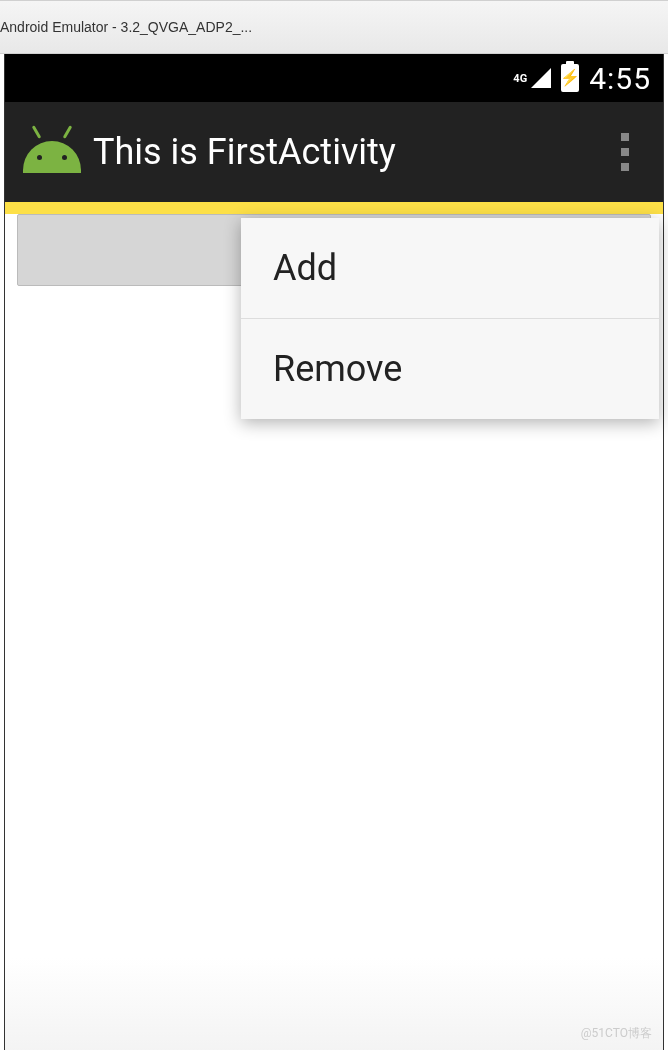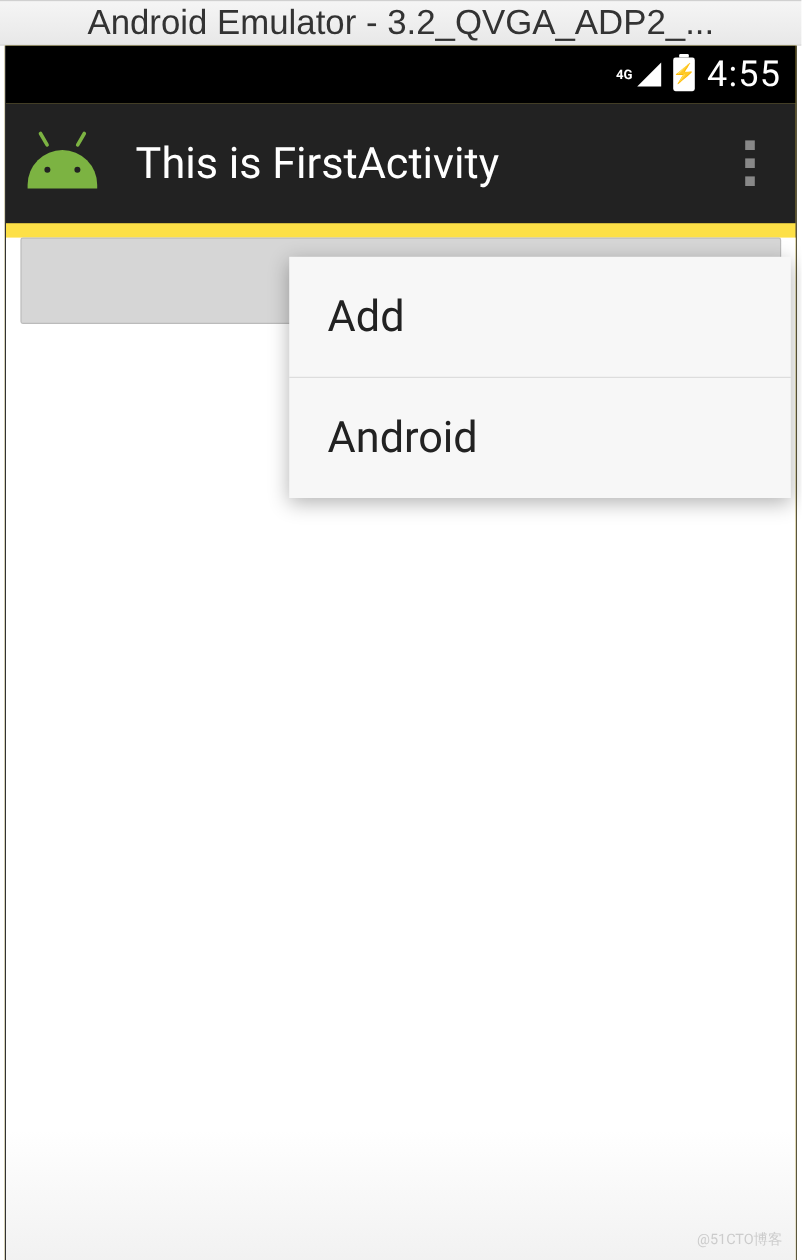--- a/index.html
+++ b/index.html
@@ -9,28 +9,27 @@
     }
     body {
       width: 668px;
       height: 1050px;
       font-family: Roboto, Arial, sans-serif;
       background: #fff;
       position: relative;
       overflow: hidden;
     }
     .window-titlebar {
-      height: 38px;
+      height: 54px;
       background: linear-gradient(to bottom, #f5f5f5, #e8e8e8);
       border-top: 1px solid #d0d0d0;
       border-bottom: 1px solid #d0d0d0;
       display: flex;
       align-items: center;
-      justify-content: center;
-      font-size: 29px;
+      font-size: 14px;
       color: #333;
       font-family: -apple-system, "Helvetica Neue", Arial, sans-serif;
     }
     .device-frame {
       position: relative;
       width: 660px;
       height: 1012px;
       margin: 0 4px;
       background: #fde047;
       border-left: 1px solid #333;
@@ -93,21 +92,21 @@
       color: #fff;
       font-weight: 400;
       letter-spacing: 1px;
     }
     .app-bar {
       height: 100px;
       background: #222;
       display: flex;
       align-items: center;
       padding: 0 18px;
-      gap: 32px;
+      gap: 12px;
       position: relative;
     }
     .android-icon {
       width: 58px;
       height: 42px;
       position: relative;
     }
     .android-head {
       width: 58px;
       height: 32px;
@@ -164,21 +163,21 @@
     }
     .grey-button {
       margin: 12px;
       height: 72px;
       background: #d6d6d6;
       border: 1px solid #bbb;
       border-radius: 2px;
     }
     .popup-menu {
       position: absolute;
-      top: 16px;
+      top: 4px;
       right: 4px;
       width: 418px;
       background: #f7f7f7;
       box-shadow: 0 4px 16px rgba(0,0,0,0.3);
       z-index: 10;
     }
     .popup-item {
       height: 100px;
       display: flex;
       align-items: center;
@@ -245,21 +244,21 @@
 
   <div class="content-area">
     <div class="grey-button"></div>
 
     <div class="popup-menu">
       <div class="popup-item">
         <span>Add</span>
       </div>
       <div class="popup-divider"></div>
       <div class="popup-item">
-        <span>Android</span>
+        <span>Remove</span>
       </div>
     </div>
 
     <div class="bottom-fade"></div>
   </div>
 
 </div>
 
 <div class="watermark">@51CTO博客</div>
 

